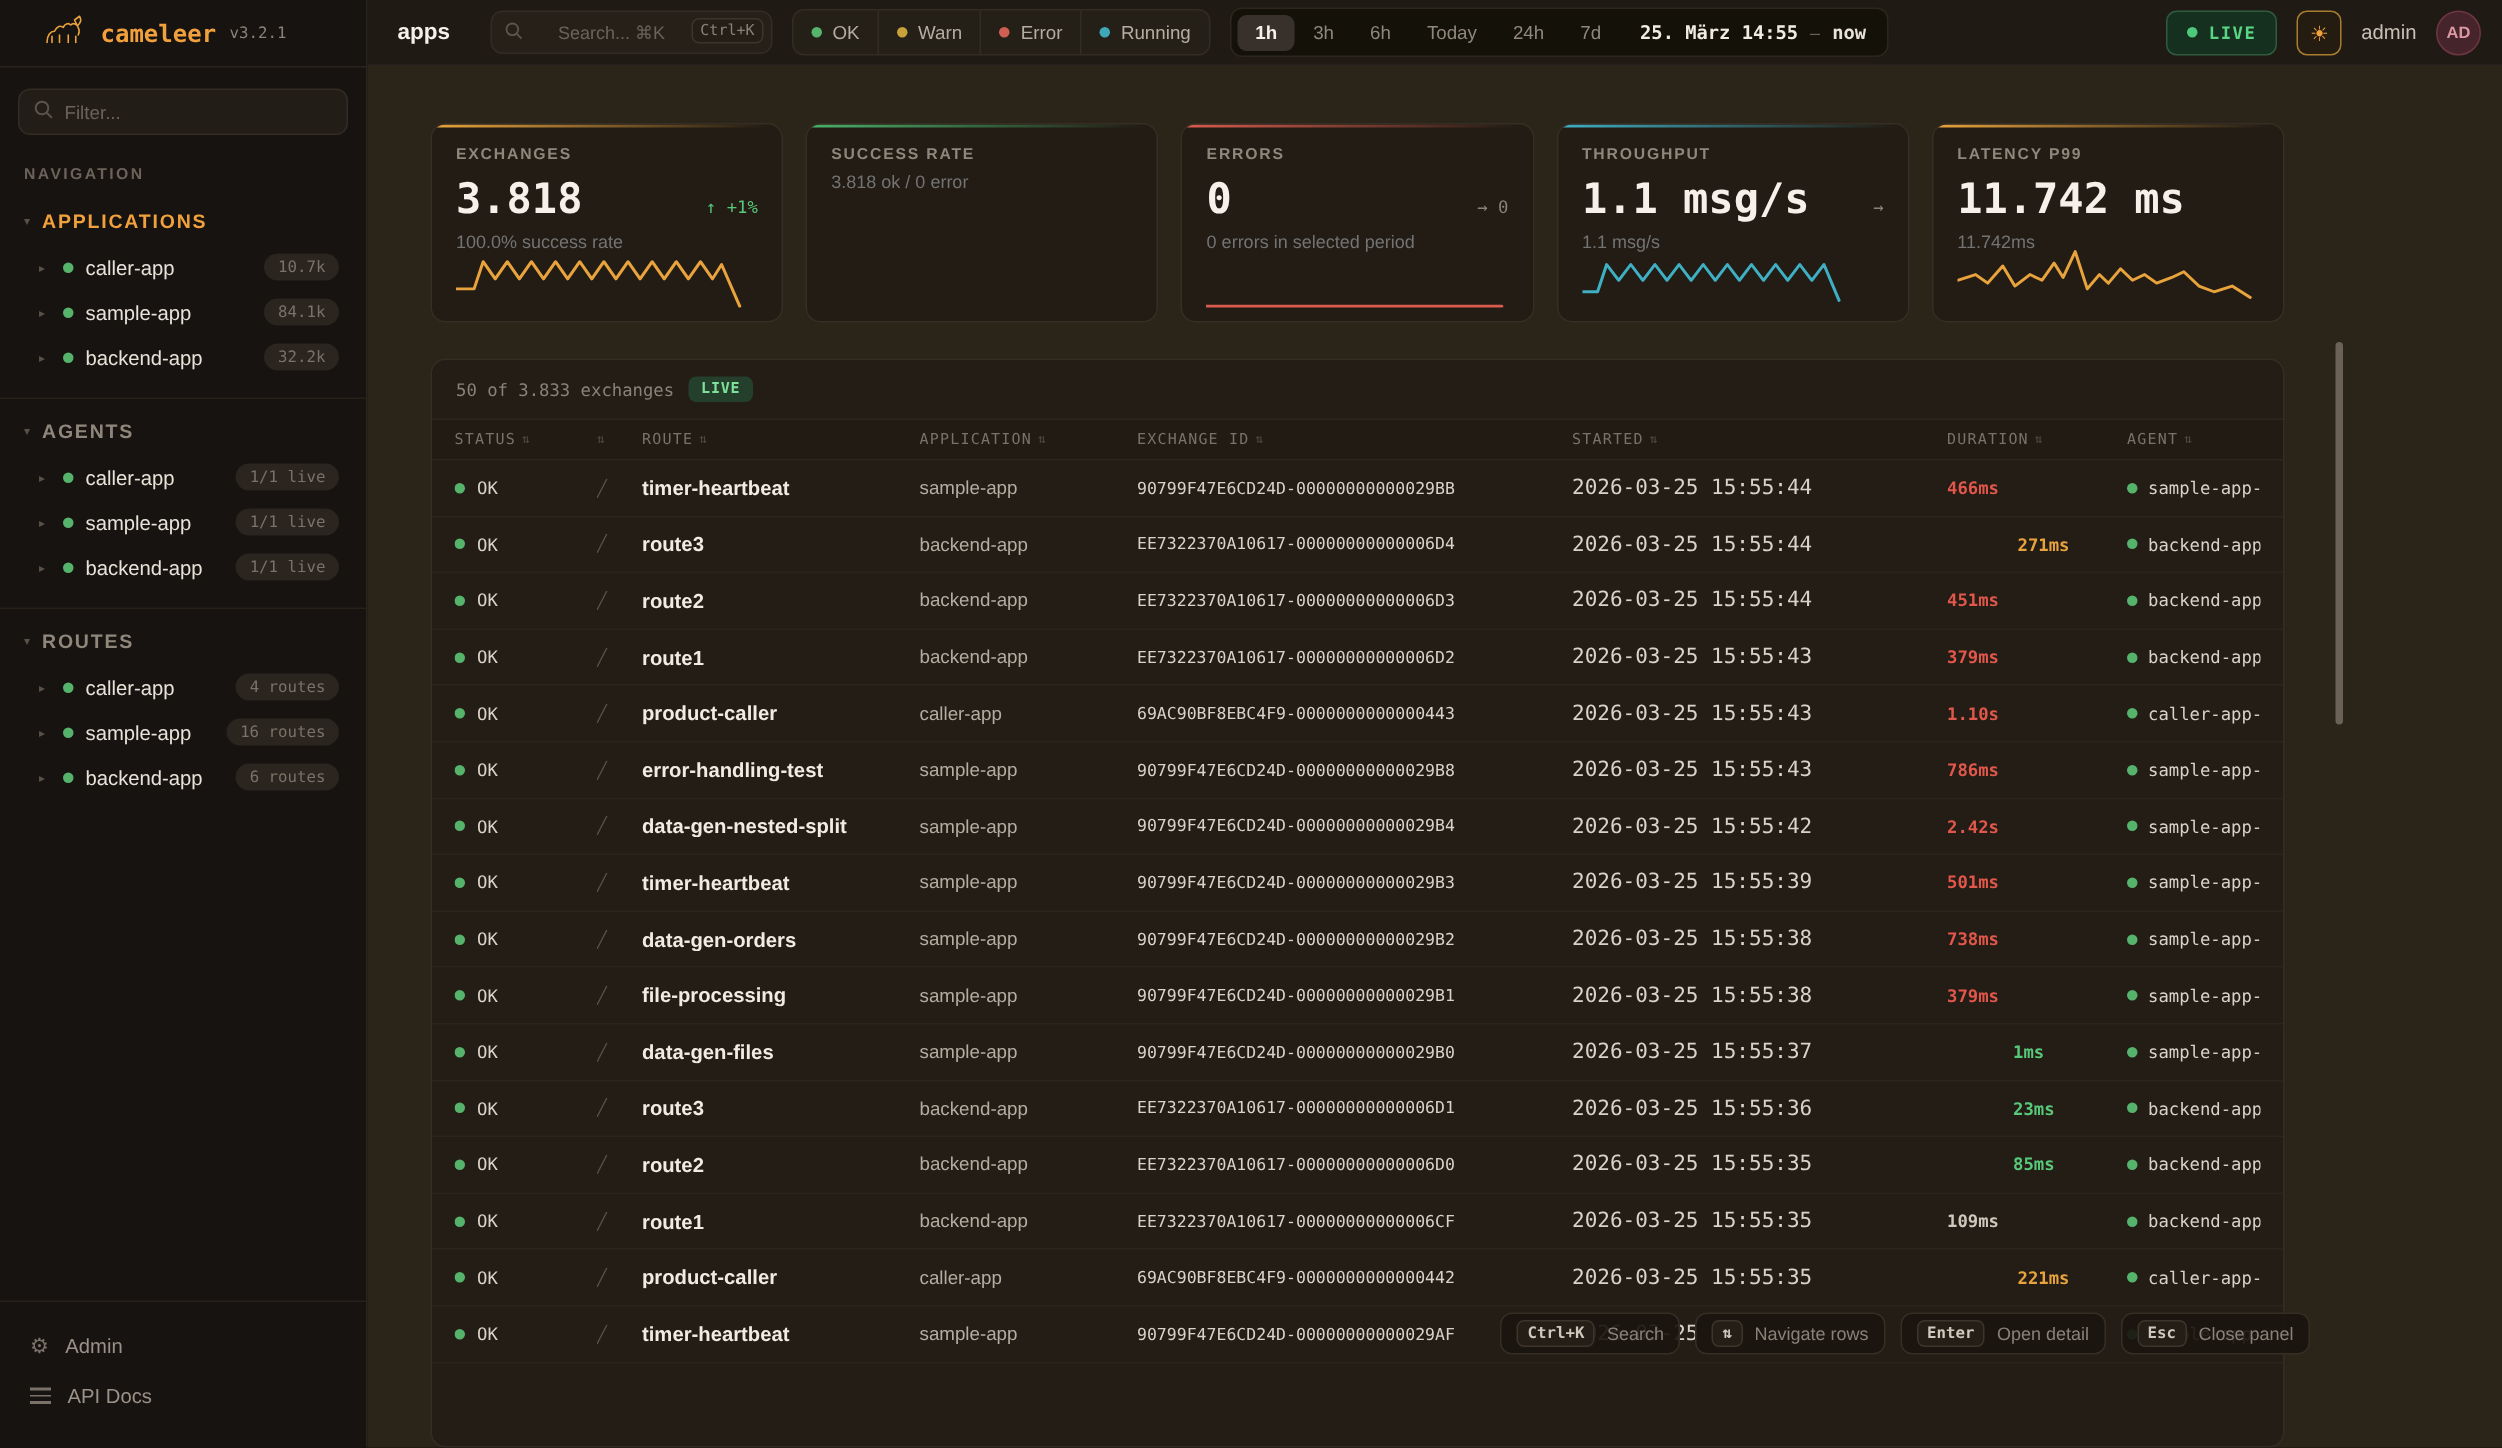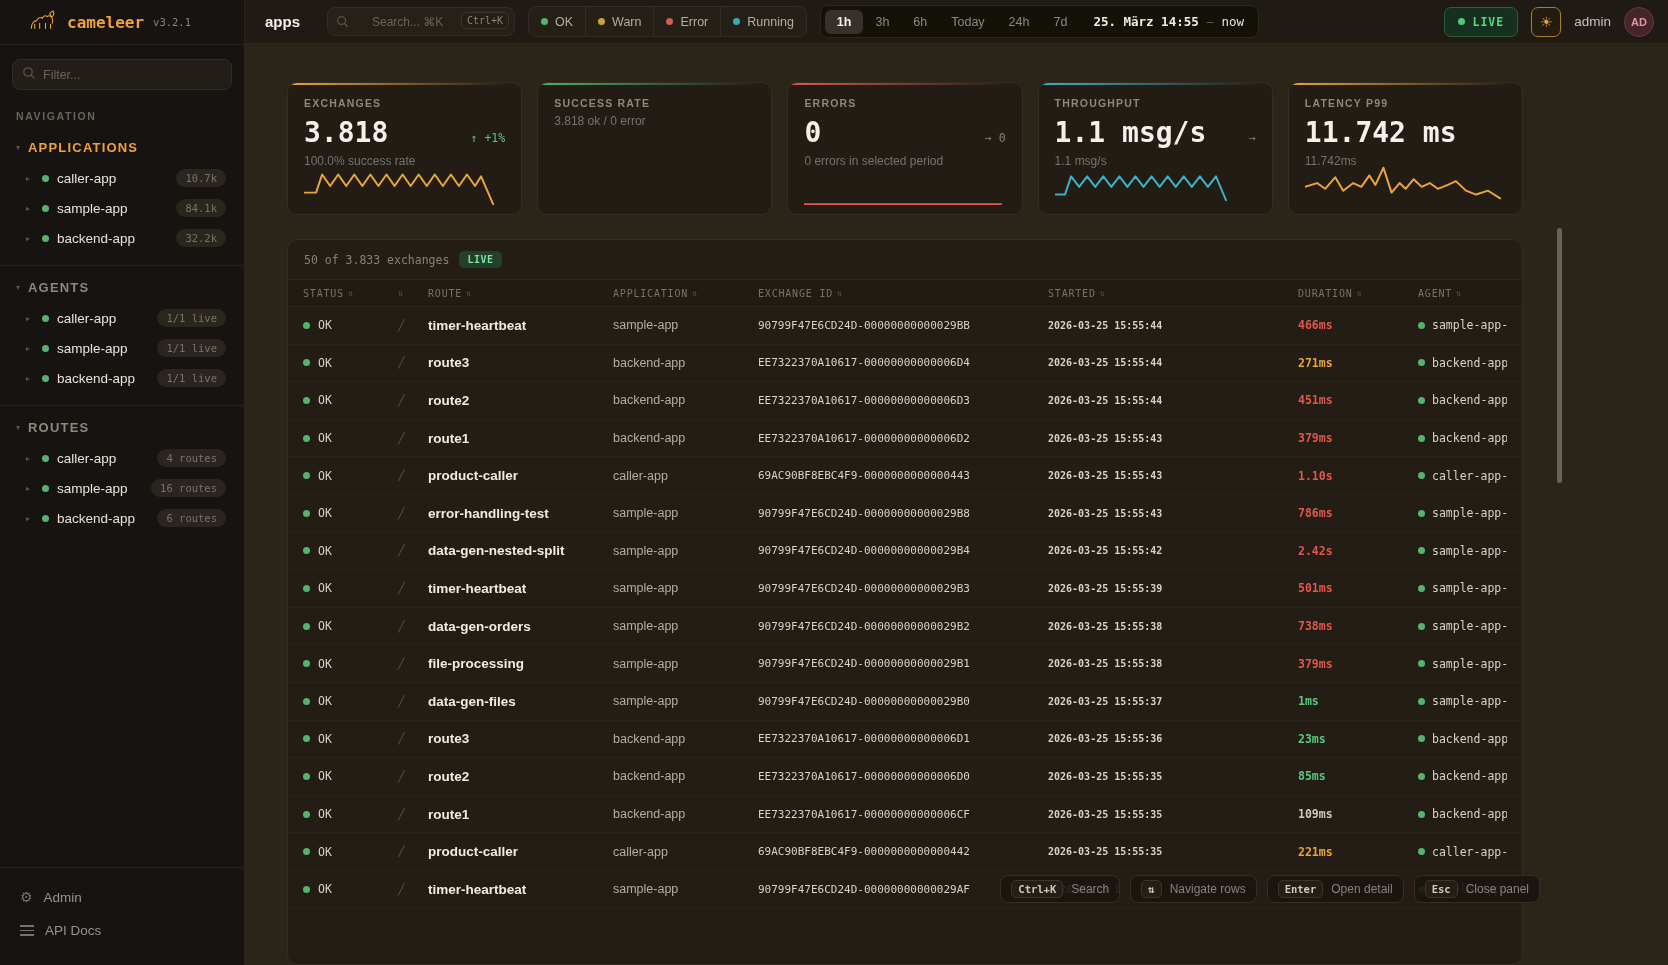--- a/index.html
+++ b/index.html
@@ -62,21 +62,21 @@
     color:#b5ada2; border-right:1px solid #332c24; }
   .chip:last-child { border-right:none; }
   .fdot { width:7px; height:7px; border-radius:50%; }
   .range-group { display:flex; align-items:center; background:#141109; border:1px solid #2c261e;
     border-radius:8px; height:33px; padding:0 4px; }
   .range-chip { font-size:12.5px; color:#8f877c; padding:5px 12px; border-radius:6px; }
   .range-chip.active { background:#38302a; color:#f5f1ea; font-weight:bold; }
   .range-date { font-family:"DejaVu Sans Mono", monospace; font-size:12.5px; font-weight:bold;
     color:#f0ece4; padding:0 8px 0 14px; }
   .range-sep { color:#6b635a; font-size:12px; }
-  .range-now { font-family:"DejaVu Sans Mono", monospace; font-size:12.5px; font-weight:normal;
+  .range-now { font-family:"DejaVu Sans Mono", monospace; font-size:12.5px; font-weight:bold;
     color:#e8e2d8; padding:0 10px 0 8px; }
   .tb-spacer { flex:1; }
   .live-btn { display:flex; align-items:center; gap:8px; background:#16301f; border:1px solid #2f5c3c;
     border-radius:7px; height:30px; padding:0 13px; color:#5ad584; font-family:"DejaVu Sans Mono", monospace;
     font-size:11.5px; font-weight:bold; letter-spacing:1px; }
   .live-dot { width:7px; height:7px; border-radius:50%; background:#4ec97a; }
   .theme-btn { width:30px; height:30px; border:1px solid #a87e2e; background:#241c10; border-radius:7px;
     display:flex; align-items:center; justify-content:center; color:#f0a03c; font-size:14px; }
   .user-name { font-size:13.5px; color:#c8c0b6; }
   .avatar { width:30px; height:30px; border-radius:50%; background:#46242c; border:1px solid #6e3642;
@@ -114,23 +114,23 @@
     display:flex; align-items:center; gap:4px; overflow:hidden; white-space:nowrap; }
   .sort { font-size:8.5px; opacity:.55; }
   .trow { height:37.6px; border-bottom:1px solid #2a241d; }
   .cell { overflow:hidden; white-space:nowrap; }
   .c-status { display:flex; align-items:center; gap:8px; font-family:"DejaVu Sans Mono", monospace;
     font-size:11.5px; color:#d8d2c8; }
   .c-trend { color:#5a5248; font-size:11px; }
   .c-route { font-size:13.5px; font-weight:bold; color:#f0ebe3; }
   .c-app { font-size:12.5px; color:#b5ada2; }
   .c-id { font-family:"DejaVu Sans Mono", monospace; font-size:11px; color:#d8d2c8; }
-  .c-start { font-family:"DejaVu Sans Mono", monospace; font-size:10px; color:#d8d2c8; font-weight:bold; }
+  .c-start { font-family:"DejaVu Sans Mono", monospace; font-size:14px; color:#d8d2c8; font-weight:normal; }
   .c-dur { font-family:"DejaVu Sans Mono", monospace; font-size:11.5px; font-weight:bold; color:#b5ada2; }
-  .c-dur.red { color:#e2574b; } .c-dur.orange { color:#e8a33d; } .c-dur.green { color:#58c97a; }
+  .c-dur.red { color:#e2574b; } .c-dur.orange { color:#e8a33d;margin-left:47px; } .c-dur.green { color:#58c97a;margin-left:44px; }
   .c-dur.mut { color:#cfc8bd; }
   .c-agent { display:flex; align-items:center; gap:7px; font-family:"DejaVu Sans Mono", monospace;
     font-size:11.5px; color:#d8d2c8; overflow:hidden; white-space:nowrap; }
 
   
   .shortcuts { position:absolute; right:128px; bottom:62px; display:flex; gap:10px; }
   .sc-group { display:flex; align-items:center; gap:8px; background:rgba(26,21,15,0.92);
     border:1px solid #352e24; border-radius:8px; padding:4px 10px; }
   .sc-kbd { font-family:"DejaVu Sans Mono", monospace; font-size:10.5px; font-weight:bold; color:#cfc8bd;
     border:1px solid #3c352b; background:#241e17; border-radius:5px; padding:2px 6px; }

